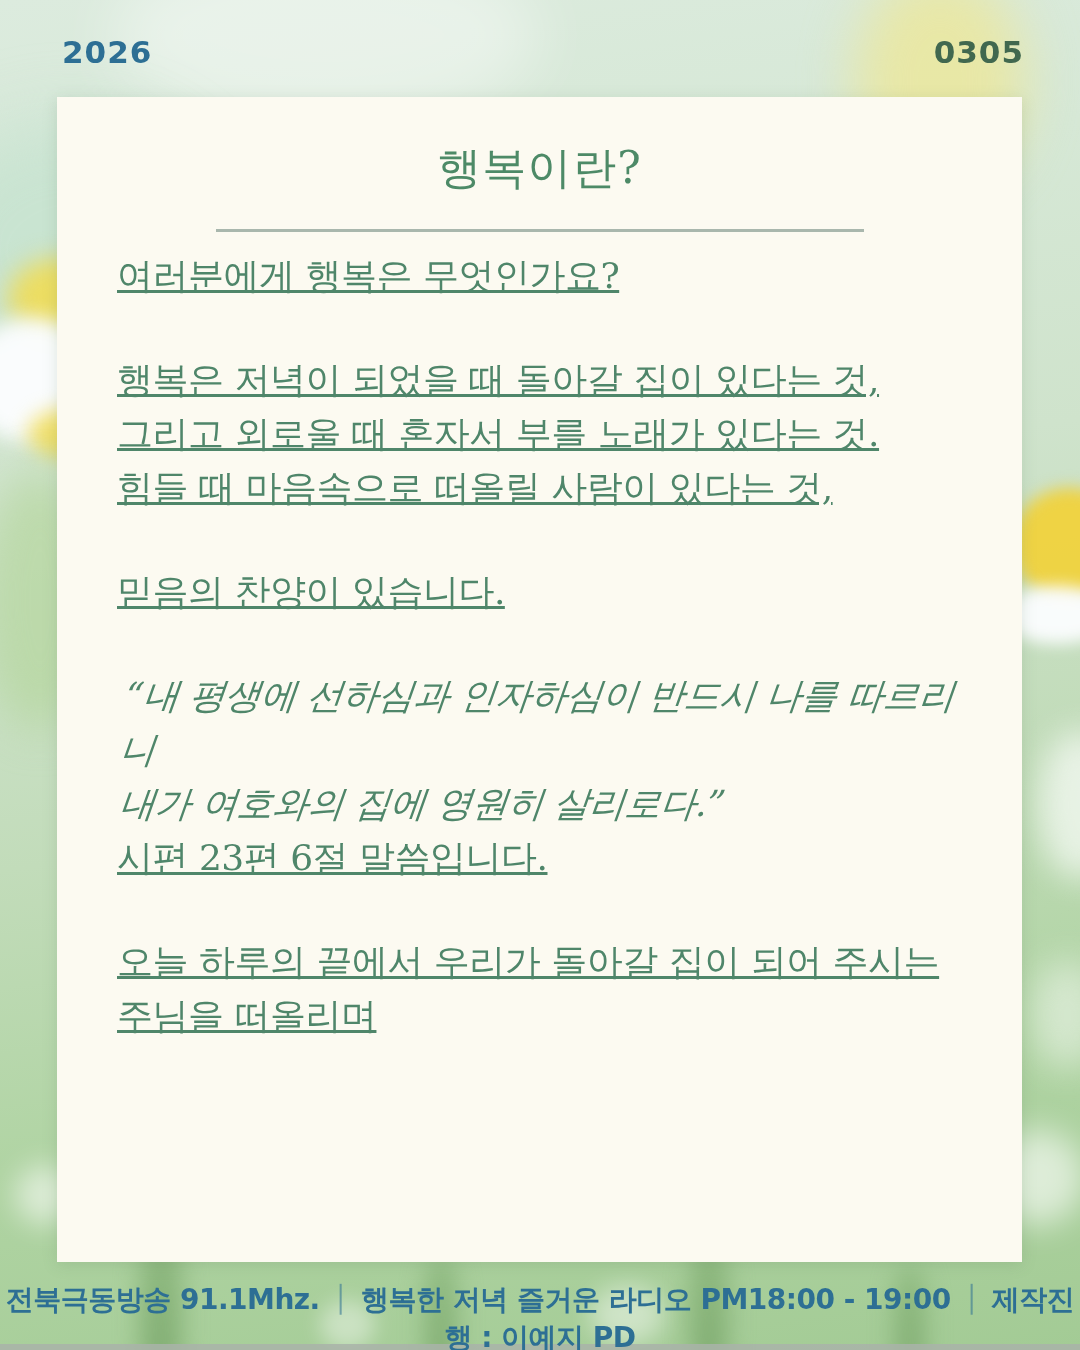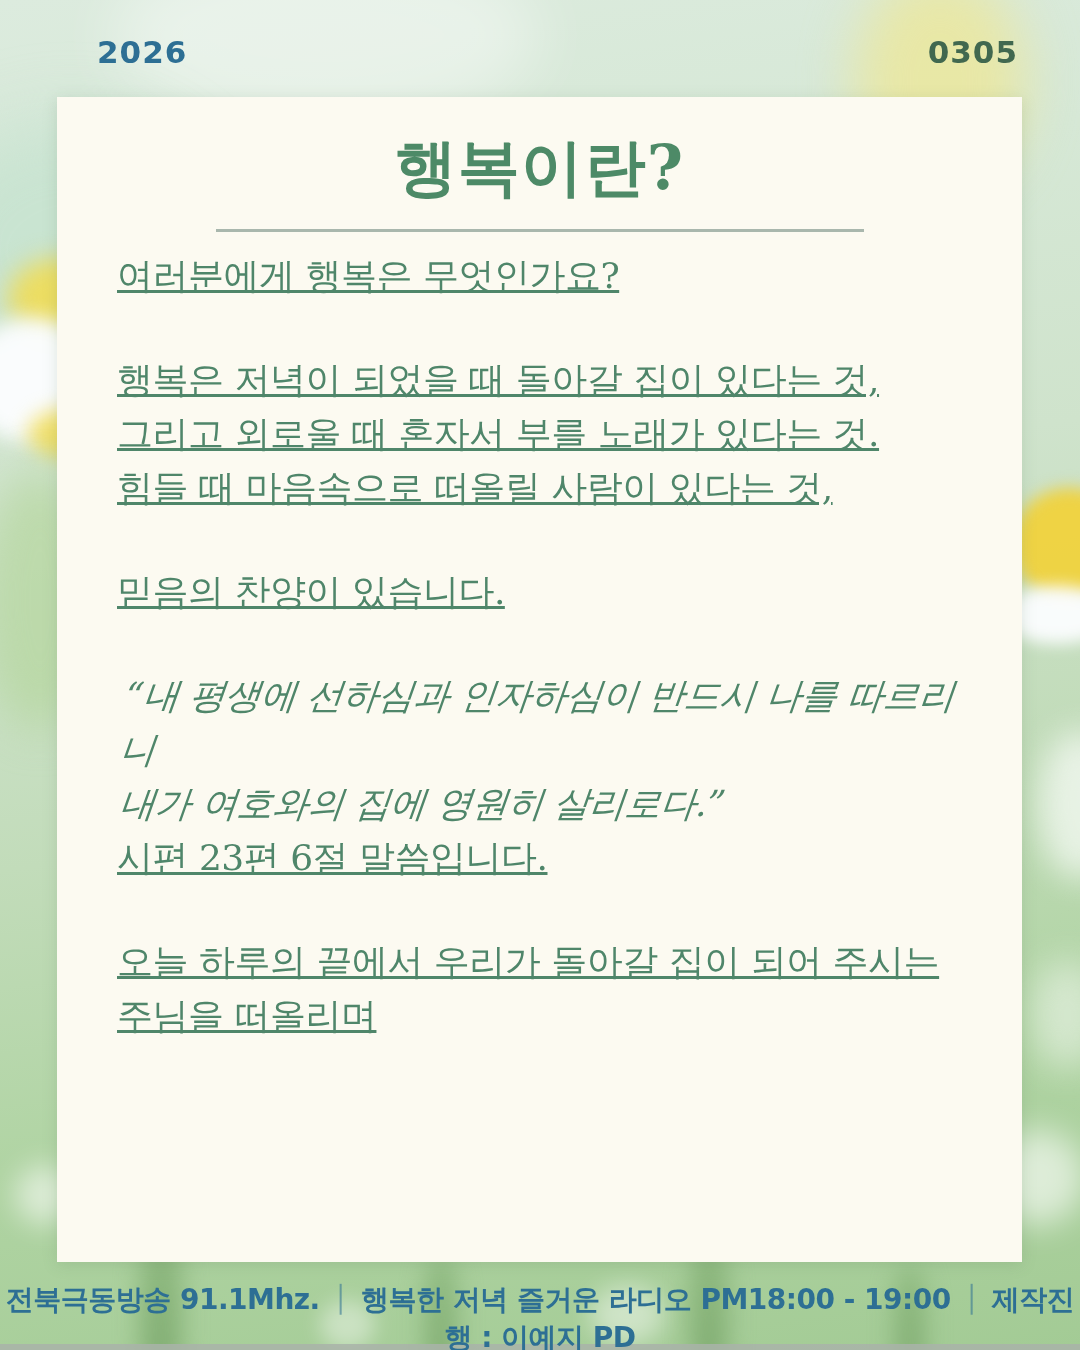--- a/index.html
+++ b/index.html
@@ -38,36 +38,36 @@
   .stem3 { left: 690px; top: 1235px; width: 38px; height: 150px; }
   .stem4 { left: 895px; top: 1265px; width: 30px; height: 120px; }
   .bottom-strip { position: absolute; left: 0; top: 1344px; width: 1080px; height: 6px; background: #a9b3a9; opacity: 0.85; }
 
   
   .hdr-year, .hdr-date {
     position: absolute; top: 34px;
     font-size: 31px; font-weight: bold; letter-spacing: 1px;
     font-family: "DejaVu Sans", sans-serif;
   }
-  .hdr-year { left: 62px; color: #2d6f94; margin-left: 35px; }
-  .hdr-date { right: 62px; color: #41684f; }
+  .hdr-year { left: 62px; color: #2d6f94; }
+  .hdr-date { right: 56px; color: #41684f; }
 
   
   .card {
     position: absolute; left: 57px; top: 97px;
     width: 965px; height: 1165px;
     background: #fcfaf1;
     box-shadow: 0 3px 14px rgba(90,120,90,0.18);
     font-family: "DejaVu Serif", serif;
   }
   .card-title {
     margin-top: 37px;
     text-align: center;
-    font-size: 62px; line-height: 68px;
-    font-weight: 700;
+    font-size: 44px; line-height: 68px;
+    font-weight: 400;
     color: #4d8a67;
     letter-spacing: 1px;
   }
   .divider {
     width: 648px; margin: 27px auto 0;
     border: none; border-top: 3px solid #a9b7ad;
   }
   .body-text {
     margin: 17px 0 0 60px;
     width: 860px;

